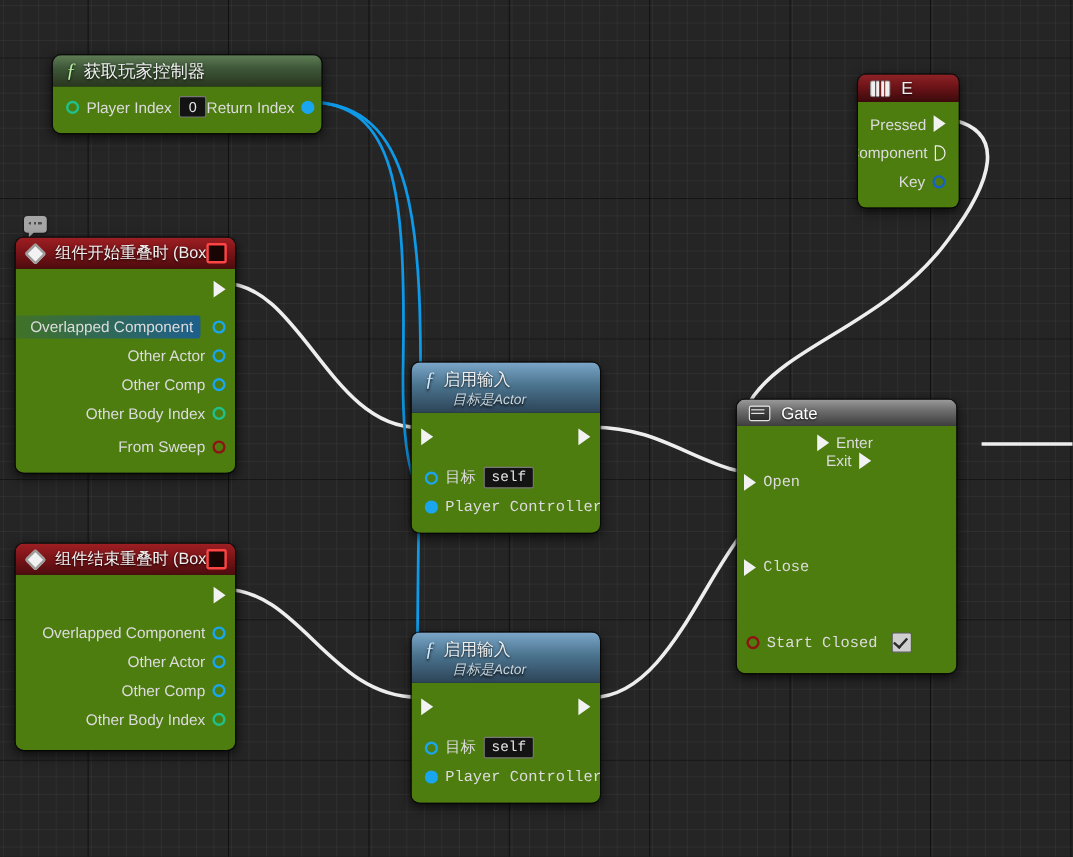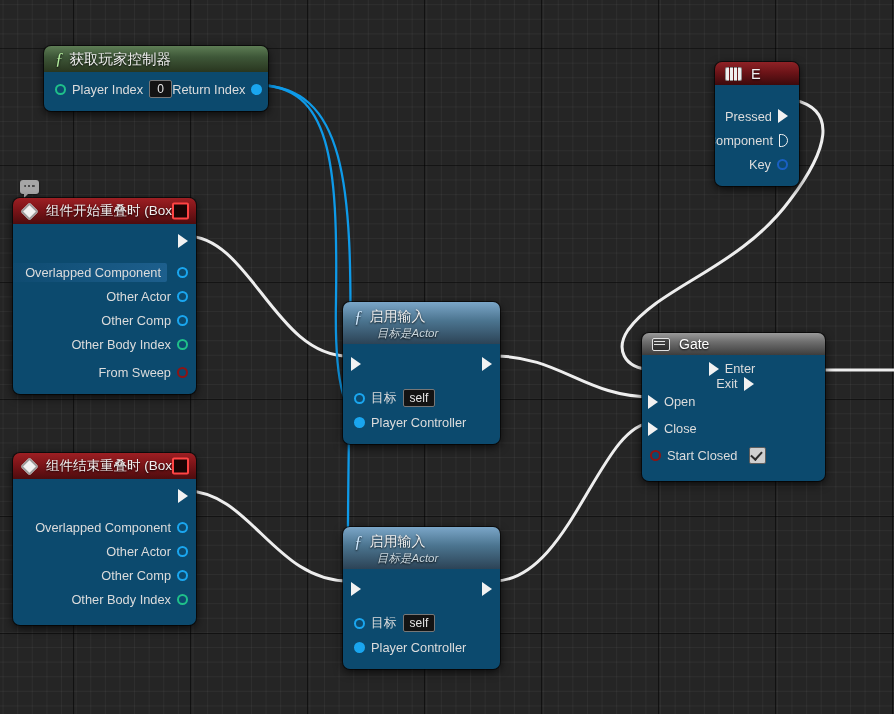--- a/index.html
+++ b/index.html
@@ -33,21 +33,21 @@
 
   
   .node{
     position:absolute;
     border-radius:7px;
     background:#101010;
     box-shadow:0 3px 10px rgba(0,0,0,.75), 0 0 0 1px rgba(0,0,0,.6);
     overflow:hidden;
     color:#e8e8e8;
   }
-  .node-body{background:#0c4a6e;padding-bottom:8px;}
+  .node-body{background:#4d7c0f;padding-bottom:8px;}
   .hdr{
     position:relative;
     height:26px;display:flex;align-items:center;gap:6px;
     padding:0 8px;font-size:14.5px;
     text-shadow:0 1px 2px rgba(0,0,0,.9);
     color:#f0f0f0;
   }
   .hdr-2{height:40px;flex-direction:column;align-items:flex-start;justify-content:center;padding-top:2px;gap:0;}
   .hdr-title-row{display:flex;align-items:center;gap:7px;}
   .hdr-sub{font-size:11.5px;font-style:italic;color:#c9d6dd;margin-left:26px;margin-top:-1px;
@@ -85,21 +85,21 @@
   .hdr-stopbtn{
     position:absolute;right:7px;top:50%;transform:translateY(-50%);
     width:13px;height:13px;border:2px solid #ff4444;border-radius:2px;background:#1a0505;
   }
 
   
   .row{
     position:relative;height:24px;display:flex;align-items:center;
     font-size:12.8px;color:#dcdcdc;
   }
-  .row-left{padding-left:11px;}
+  .row-left{padding-left:11px;font-family:Liberation Mono, monospace;}
   .row-right{justify-content:flex-end;padding-right:11px;}
   .row-split{justify-content:space-between;padding:0 11px;}
   .pin-label{white-space:nowrap;}
   .pin-label.hl{
     background:linear-gradient(to right, rgba(20,70,110,.15), #1d5f8d);
     padding:2px 6px 2px 26px;border-radius:2px;margin-right:0;
   }
 
   
   .pin{
@@ -208,21 +208,21 @@
         </span>
       </div>
     </div>
   </div>
 
   <div class="node" style="left:715px;top:62px;width:84px;">
     <div class="hdr hdr-event2" style="height:23px;">
       <span class="glyph-kbd"></span>
       <span style="margin-left:3px;">E</span>
     </div>
-    <div class="node-body" style="padding-top:19px;padding-bottom:10px;">
+    <div class="node-body" style="padding-top:6px;padding-bottom:10px;">
       <div class="row row-right">
         <span class="pin-wrap">
           <span class="pin-label">Pressed</span>
           <span class="exec"></span>
         </span>
       </div>
       <div class="row row-right">
         <span class="pin-wrap">
           <span class="pin-label">Component</span>
           <span class="exec hollow"></span>
@@ -374,21 +374,21 @@
       </div>
       <div class="row row-left">
         <span class="pin-wrap">
           <span class="pin solid pin-obj"></span>
           <span class="pin-label">Player Controller</span>
         </span>
       </div>
     </div>
   </div>
 
-  <div class="node" style="left:642px;top:333px;width:183px;text-align:center;">
+  <div class="node" style="left:614px;top:333px;width:183px;text-align:center;">
     <div class="hdr hdr-gray" style="height:22px;">
       <span class="glyph-gate"></span>
       <span style="margin-left:3px;font-size:14px;color:#fff;">Gate</span>
     </div>
     <div class="node-body" style="padding-top:6px;padding-bottom:12px;">
       <div class="row row-split" style="height:27px;padding:0 9px;flex-direction:column;">
         <span class="pin-wrap">
           <span class="exec" style="margin-left:-3px;"></span>
           <span class="pin-label">Enter</span>
         </span>
@@ -396,27 +396,27 @@
           <span class="pin-label">Exit</span>
           <span class="exec" style="margin-right:-3px;"></span>
         </span>
       </div>
       <div class="row row-left" style="height:27px;padding-left:6px;">
         <span class="pin-wrap">
           <span class="exec"></span>
           <span class="pin-label">Open</span>
         </span>
       </div>
-      <div class="row row-left" style="height:27px;padding-left:6px;">
+      <div class="row row-left" style="height:27px;padding-left:6px;margin-top:44px;">
         <span class="pin-wrap">
           <span class="exec"></span>
           <span class="pin-label">Close</span>
         </span>
       </div>
-      <div class="row row-left" style="height:27px;padding-left:8px;">
+      <div class="row row-left" style="height:27px;padding-left:8px;margin-top:36px;">
         <span class="pin-wrap">
           <span class="pin hollow pin-bool"></span>
           <span class="pin-label">Start Closed</span>
           <span class="checkbox" style="margin-left:6px;"></span>
         </span>
       </div>
     </div>
   </div>
 
 

